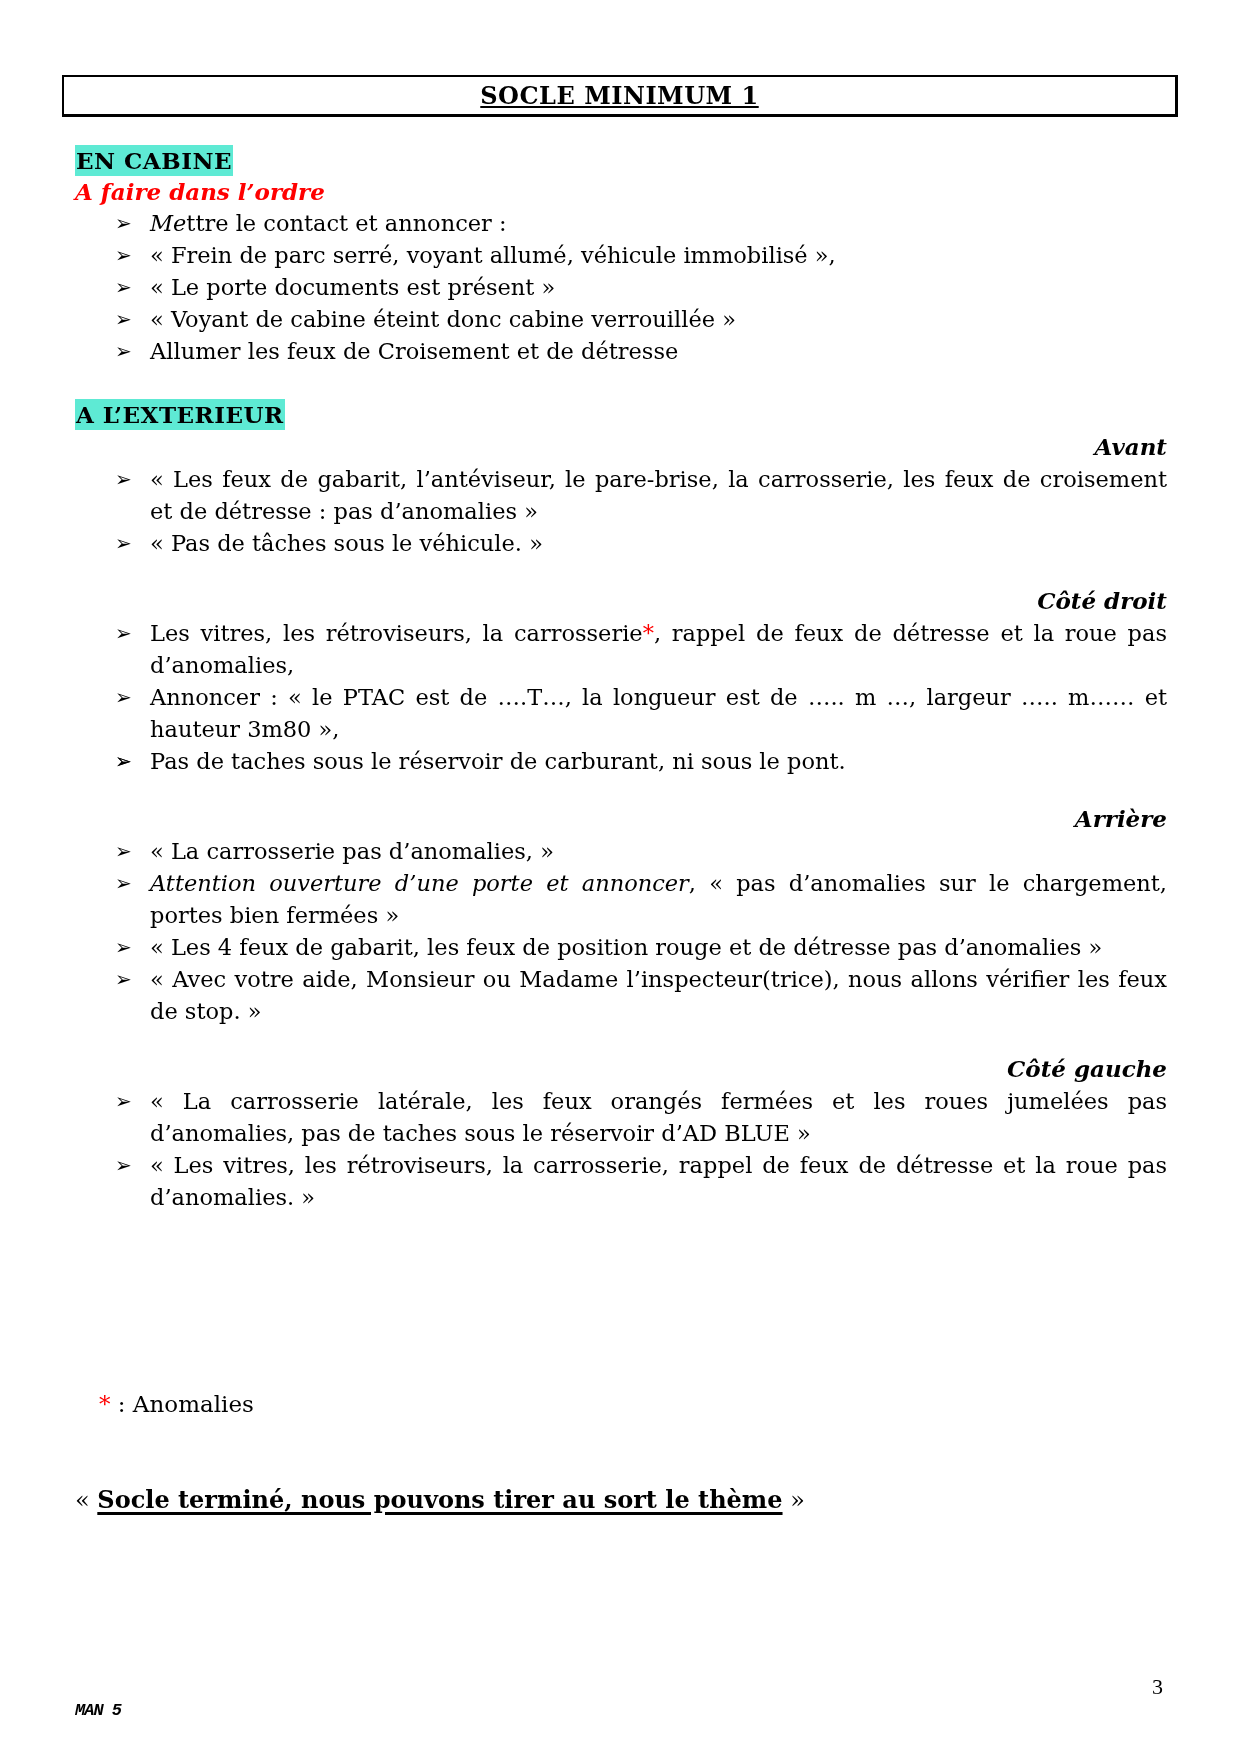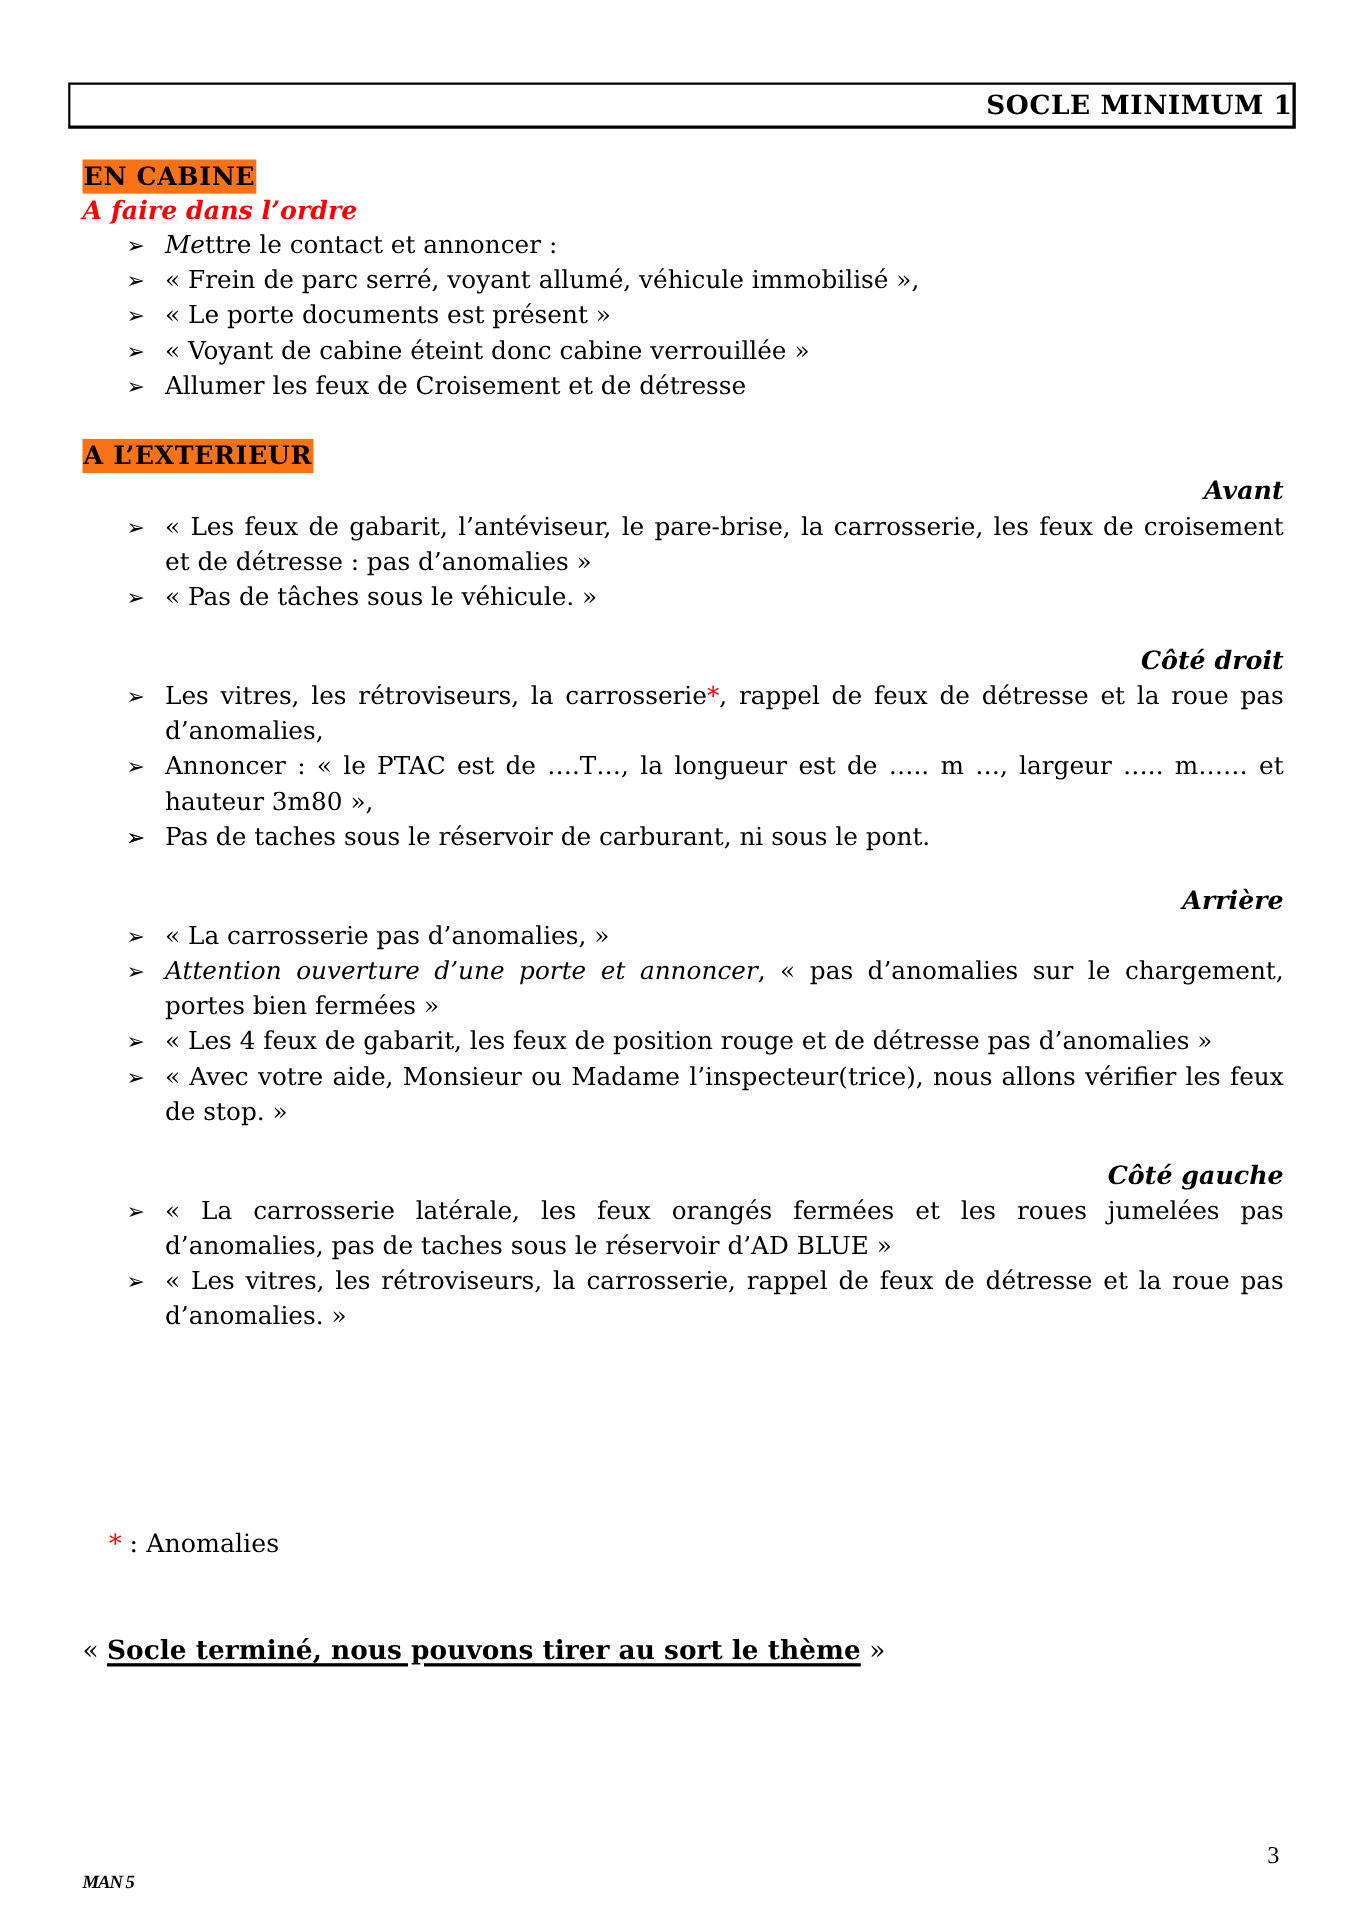--- a/index.html
+++ b/index.html
@@ -1,40 +1,40 @@
 <!DOCTYPE html>
 <html><head>
 <meta charset="utf-8">
 <style>
   html, body { margin: 0; padding: 0; background: #ffffff; }
   body { width: 1240px; height: 1754px; position: relative; overflow: hidden;
          font-family: "DejaVu Serif", "Liberation Serif", serif; color: #000; }
   .page { position: absolute; left: 0; top: 0; width: 1240px; height: 1754px; }
   .title-box { position: absolute; left: 62px; top: 75px; width: 1111px; height: 37px;
                border: 2px solid #000; border-bottom-width: 3px; border-right-width: 3px;
-               display: flex; align-items: center; justify-content: flex-end; }
+               display: flex; align-items: center; justify-content: center; text-decoration: underline; }
   .title-box span { font-weight: bold; font-size: 24px; letter-spacing: 0.5px; }
   .content { position: absolute; left: 75px; top: 145px; width: 1092px;
              font-size: 23px; line-height: 32px; }
-  .sec-head { display: inline-block; background: #f97316; font-weight: bold;
+  .sec-head { display: inline-block; background: #5eead4; font-weight: bold;
               font-size: 23px; line-height: 31px; padding: 0 1px; letter-spacing: 0.5px; }
   .sub-red { color: #ff0000; font-weight: bold; font-style: italic; font-size: 23px; line-height: 30px; }
   .sub { font-weight: bold; font-style: italic; font-size: 23px; line-height: 32px; text-align: right; }
   ul.items { list-style: none; margin: 0; padding: 0; }
   ul.items li { position: relative; padding-left: 75px; text-align: justify;
                 font-size: 22.5px; line-height: 32px; }
   ul.items li .bullet { position: absolute; left: 40px; top: 0; font-size: 20px; }
   .gap { height: 32px; }
   .gap2 { height: 26px; }
   .red-star { color: #ff0000; }
   .em { font-style: italic; }
   .footnote { position: absolute; left: 75px; top: 1388px; font-size: 23px; line-height: 32px; margin-left: 24px; }
   .closing { position: absolute; left: 75px; top: 1484px; font-size: 24px; line-height: 32px; }
   .closing .strong { font-weight: bold; text-decoration: underline; text-decoration-thickness: 3px; text-underline-offset: 4px; }
-  .footer-brand { position: absolute; left: 75px; top: 1701px; font-family: Liberation Serif, serif;
+  .footer-brand { position: absolute; left: 75px; top: 1701px; font-family: Liberation Mono, monospace;
                   font-weight: bold; font-style: italic; font-size: 17px; letter-spacing: -1px; }
   .page-num { position: absolute; left: 1152px; top: 1674px; font-family: "Liberation Serif", serif; font-size: 22px; }
 </style>
 </head>
 <body>
 
 <div class="page">
 
   <div class="title-box">
     <span>SOCLE MINIMUM 1</span>

